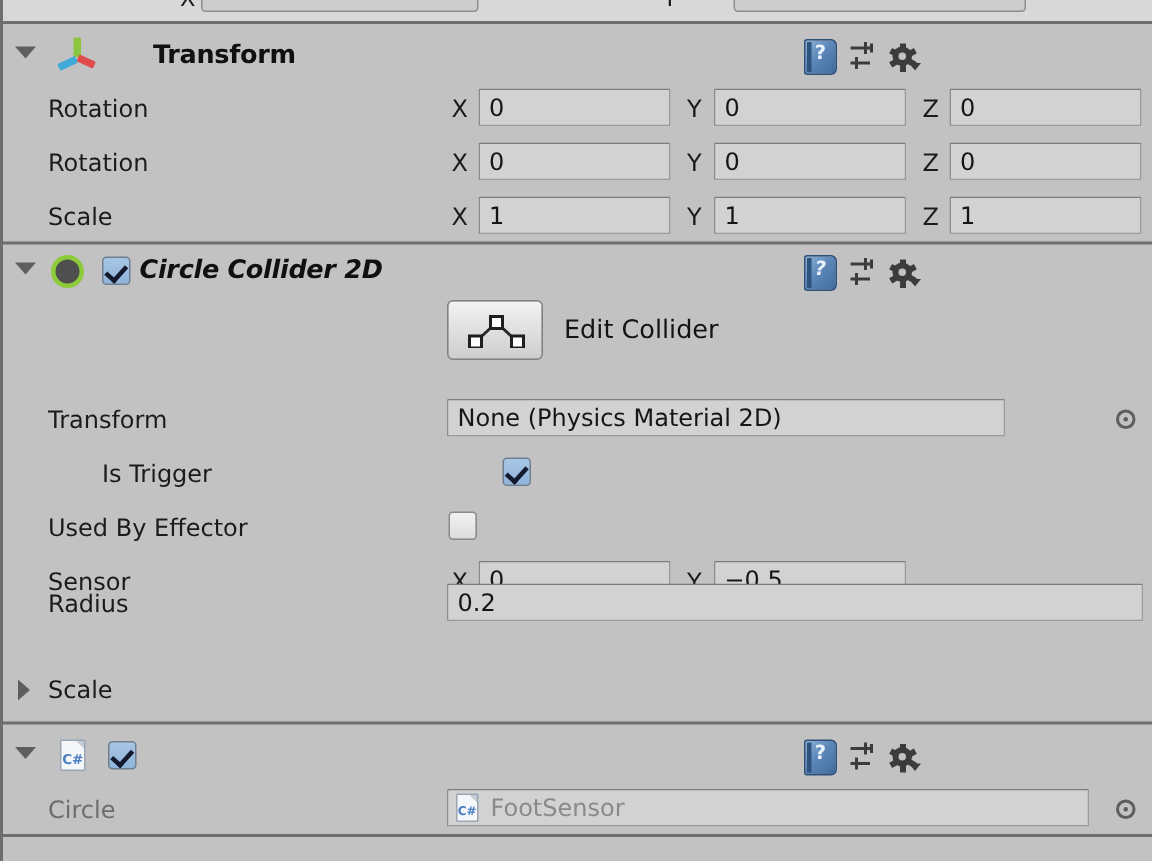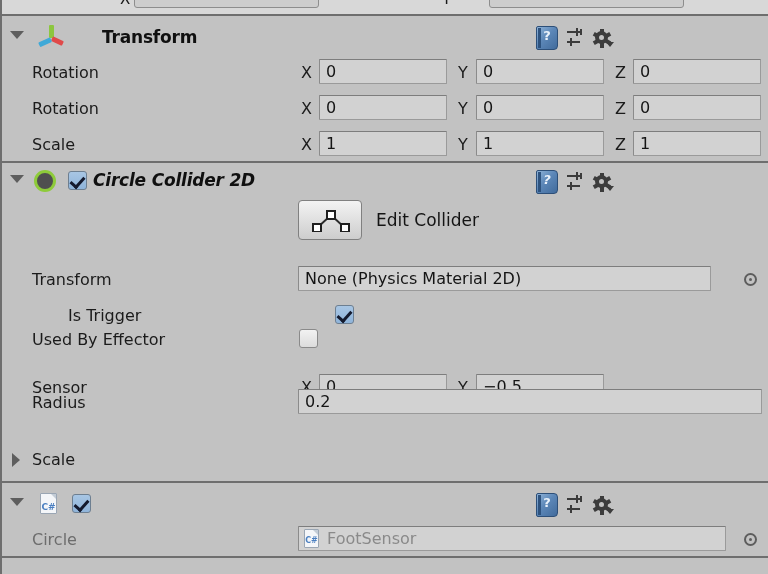--- a/index.html
+++ b/index.html
@@ -386,32 +386,32 @@
           <rect x="1" y="14" width="8" height="8" fill="#ffffff" stroke="#1f1f1f" stroke-width="2"></rect>
           <rect x="15" y="1" width="8" height="8" fill="#ffffff" stroke="#1f1f1f" stroke-width="2"></rect>
           <rect x="29" y="14" width="8" height="8" fill="#ffffff" stroke="#1f1f1f" stroke-width="2"></rect>
         </svg>
       </div>
       <div class="btn-edit-label" style="left:374px; top:14px;">Edit Collider</div>
     </div>
 
     <div class="row" style="top:262px;">
       <div class="row-label">Transform</div>
-      <div class="field" style="left:296px; width:413px;">
+      <div class="field" style="left:296px; width:372px;">
         <span class="val">None (Physics Material 2D)</span>
       </div>
       <div class="picker" style="left:742px;"></div>
     </div>
 
     <div class="row" style="top:298px;margin-left:36px;">
       <div class="row-label">Is Trigger</div>
       <div class="cbox on" style="left:297px; top:7px;"></div>
     </div>
 
-    <div class="row" style="top:322px;">
+    <div class="row" style="top:334px;">
       <div class="row-label">Used By Effector</div>
       <div class="cbox off" style="left:297px; top:7px;"></div>
     </div>
 
     <div class="row" style="top:370px;">
       <div class="row-label">Sensor</div>
       <div class="axis" style="left:299px;">X</div>
       <div class="field" style="left:317px; width:128px;">
         <span class="val">0</span>
       </div>

